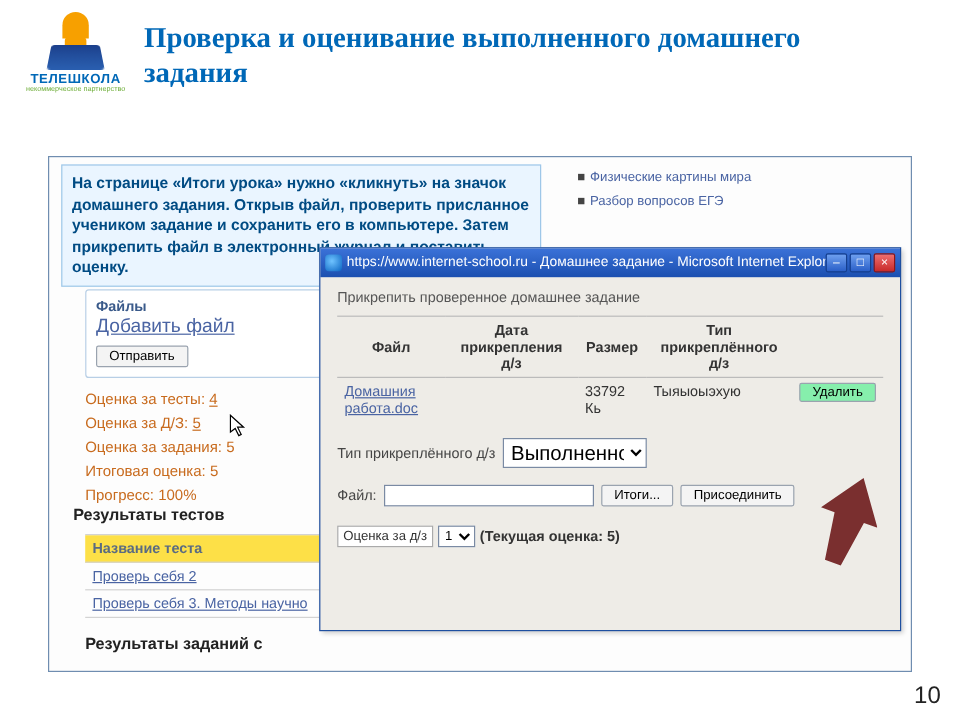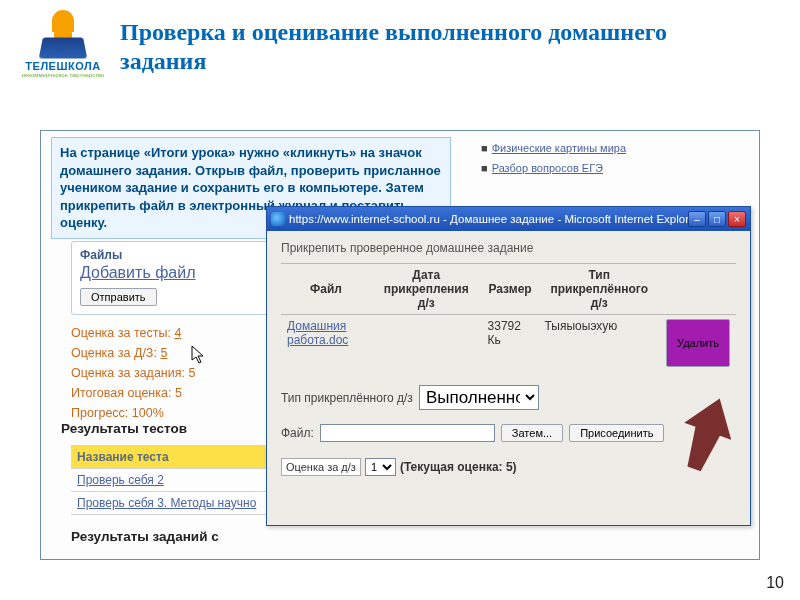--- a/index.html
+++ b/index.html
@@ -75,21 +75,21 @@
     padding: 6px 8px;
   }
   .right-links {
     position: absolute;
     top: 8px; left: 440px;
     font-size: 11px;
     color: #555;
     line-height: 1.8;
   }
   .right-links .bull { color: #444; padding-right: 4px; }
-  .right-links a { color: #4a64a3; text-decoration: underline; }
+  .right-links a { color: #4a64a3; }
   .files-box {
     position: absolute;
     top: 110px; left: 30px;
     width: 220px;
     border: 1px solid #b8cfe6;
     border-radius: 3px;
     background: #fff;
     padding: 6px 8px 8px;
   }
   .files-box .hdr {
@@ -204,22 +204,22 @@
     padding: 4px 6px;
     border-bottom: 1px solid #bbb;
   }
   .attach-tbl td {
     padding: 4px 6px;
     vertical-align: top;
   }
   .attach-tbl a { color: #4a64a3; text-decoration: underline; }
   .del-btn {
     font-size: 11px;
-    padding: 17px 10px;
-    background: #a21caf;
+    padding: 1px 10px;
+    background: #86efac;
     border: 1px solid #9aa3af;
     border-radius: 2px;
   }
   .row { display: flex; align-items: center; gap: 6px; margin-top: 14px; }
   .row label { color: #454545; }
   .type-select {
     font-size: 17px;
     padding: 1px 2px;
     width: 120px;
     border: 1px solid #7a8aa3;
@@ -258,21 +258,21 @@
   .cur-grade { font-weight: bold; font-size: 12px; }
   .arrow {
     position: absolute;
     top: 265px; left: 640px;
     width: 50px; height: 80px;
   }
   .arrow svg { width: 100%; height: 100%; }
   .pagenum {
     position: absolute;
     bottom: 8px; right: 16px;
-    font-size: 16px;
+    font-size: 20px;
     color: #222;
   }
 </style>
 </head>
 <body>
 
 <div class="logo">
   <div class="person"></div>
   <div class="body"></div>
   <div class="laptop"></div>
@@ -364,21 +364,21 @@
       <div class="row">
         <label>Тип прикреплённого д/з</label>
         <select class="type-select">
           <option>Выполненное</option>
         </select>
       </div>
 
       <div class="row">
         <label>Файл:</label>
         <input class="file-input" style="">
-        <button class="sm-btn">Затем...</button>
+        <button class="sm-btn">Итоги...</button>
         <button class="sm-btn">Присоединить</button>
       </div>
 
       <div class="grade-row">
         <span class="grade-box">Оценка за д/з</span>
         <select class="grade-sel">
           <option>1</option>
         </select>
         <span class="cur-grade">(Текущая оценка: 5)</span>
       </div>

